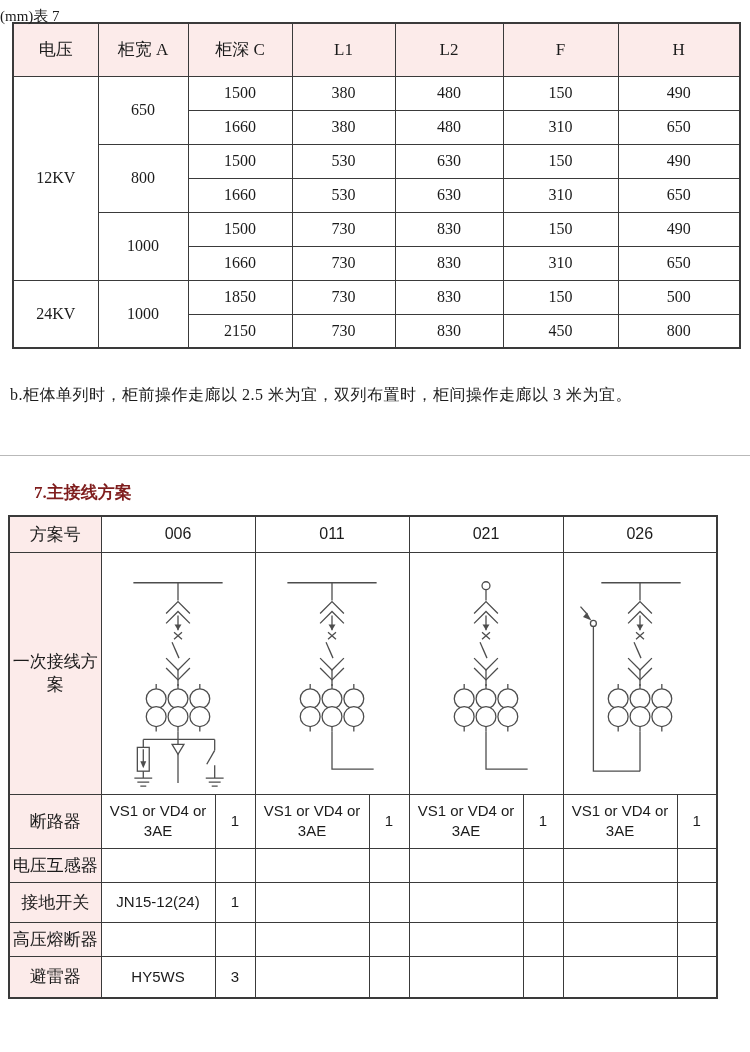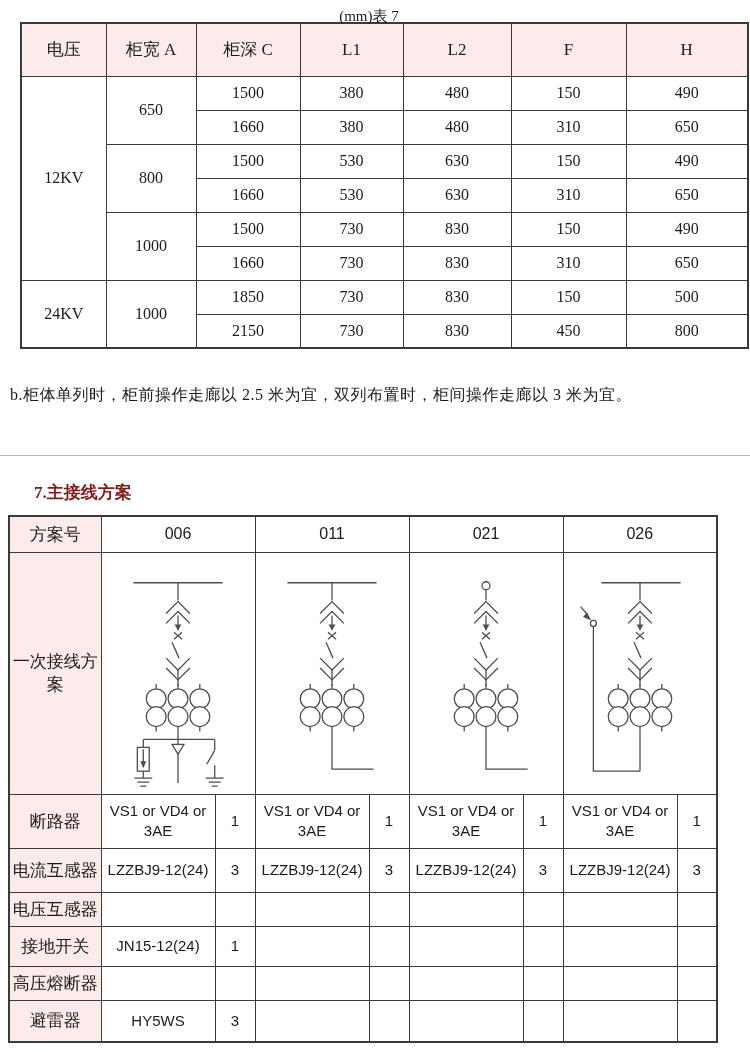--- a/index.html
+++ b/index.html
@@ -1,24 +1,24 @@
 <!DOCTYPE html>
 <html><head>
 <meta charset="utf-8">
 <style>
   * { box-sizing: border-box; }
   html,body { margin:0; padding:0; }
   body {
     width:750px; height:1052px; background:#ffffff; overflow:hidden;
     font-family:"Liberation Serif","DejaVu Serif",serif; color:#1b1b1b;
   }
-  .unit-note { text-align:center; padding:7px 12px 0 0; font-size:15px; height:22px; }
+  .unit-note { text-align:left; padding:7px 12px 0 0; font-size:15px; height:22px; }
 
   
-  #dim-table { border-collapse:collapse; margin-left:20px; table-layout:fixed; border:2px solid #3a3a3a; }
+  #dim-table { border-collapse:collapse; margin-left:12px; table-layout:fixed; border:2px solid #3a3a3a; }
   #dim-table th, #dim-table td {
     border:1px solid #3a3a3a; text-align:center; vertical-align:middle;
     font-size:16px; font-weight:normal; padding:0;
   }
   #dim-table thead tr { height:53px; background:#fcebea; }
   #dim-table thead th { font-size:17px; }
   #dim-table tbody tr { height:34px; }
 
   .note { margin:36px 0 0 10px; font-size:16px; letter-spacing:0.5px; }
   .divider { border:none; border-top:1px solid #b9b9b9; margin:49px 0 0 0; }
@@ -291,31 +291,20 @@
         <td class="label-cell">断路器</td>
         <td class="equip-cell">VS1 or VD4 or 3AE</td>
         <td class="qty-cell">1</td>
         <td class="equip-cell">VS1 or VD4 or 3AE</td>
         <td class="qty-cell">1</td>
         <td class="equip-cell">VS1 or VD4 or 3AE</td>
         <td class="qty-cell">1</td>
         <td class="equip-cell">VS1 or VD4 or 3AE</td>
         <td class="qty-cell">1</td>
       </tr>
-      <tr class="r1">
-        <td class="label-cell">电流互感器</td>
-        <td class="equip-cell">LZZBJ9-12(24)</td>
-        <td class="qty-cell">3</td>
-        <td class="equip-cell">LZZBJ9-12(24)</td>
-        <td class="qty-cell">3</td>
-        <td class="equip-cell">LZZBJ9-12(24)</td>
-        <td class="qty-cell">3</td>
-        <td class="equip-cell">LZZBJ9-12(24)</td>
-        <td class="qty-cell">3</td>
-      </tr>
       <tr class="r2">
         <td class="label-cell">电压互感器</td>
         <td class="equip-cell"></td>
         <td class="qty-cell"></td>
         <td class="equip-cell"></td>
         <td class="qty-cell"></td>
         <td class="equip-cell"></td>
         <td class="qty-cell"></td>
         <td class="equip-cell"></td>
         <td class="qty-cell"></td>

